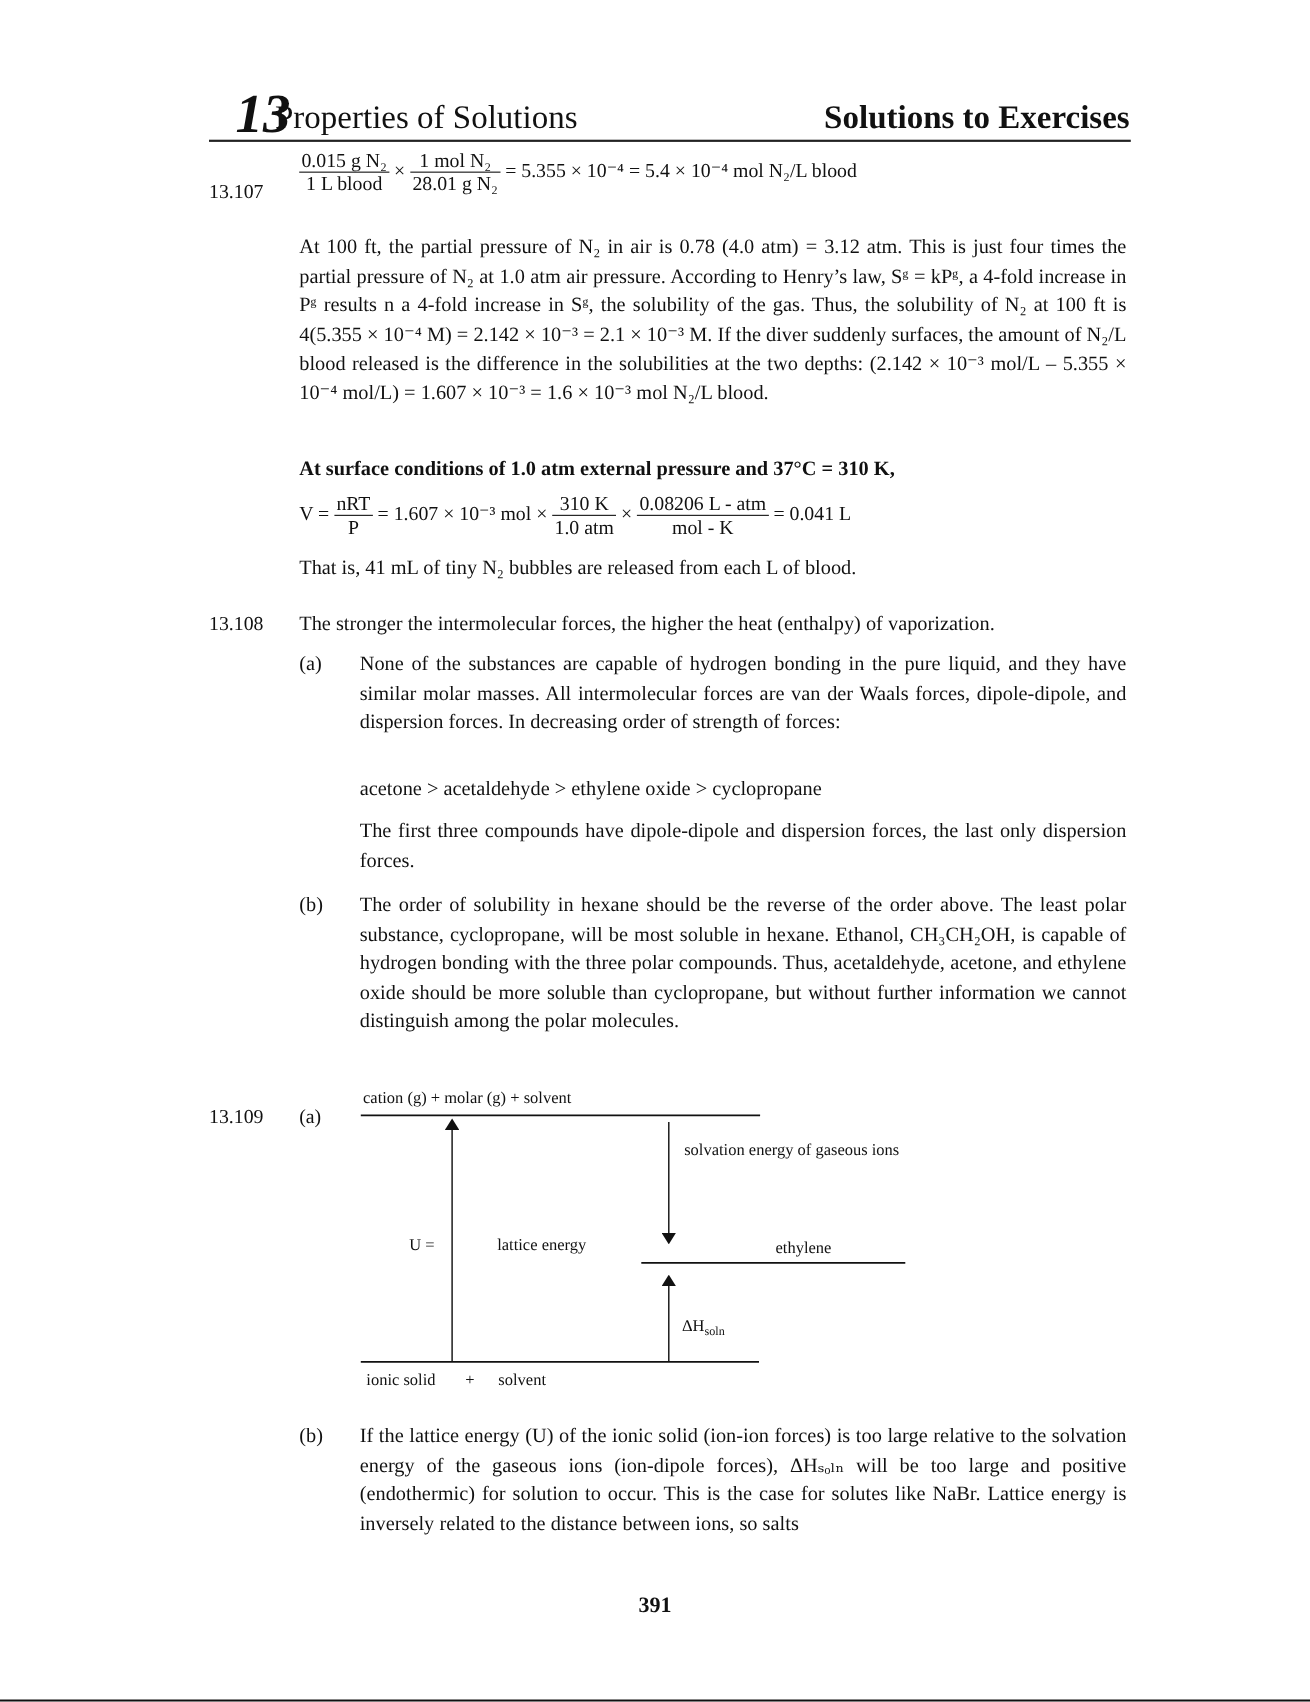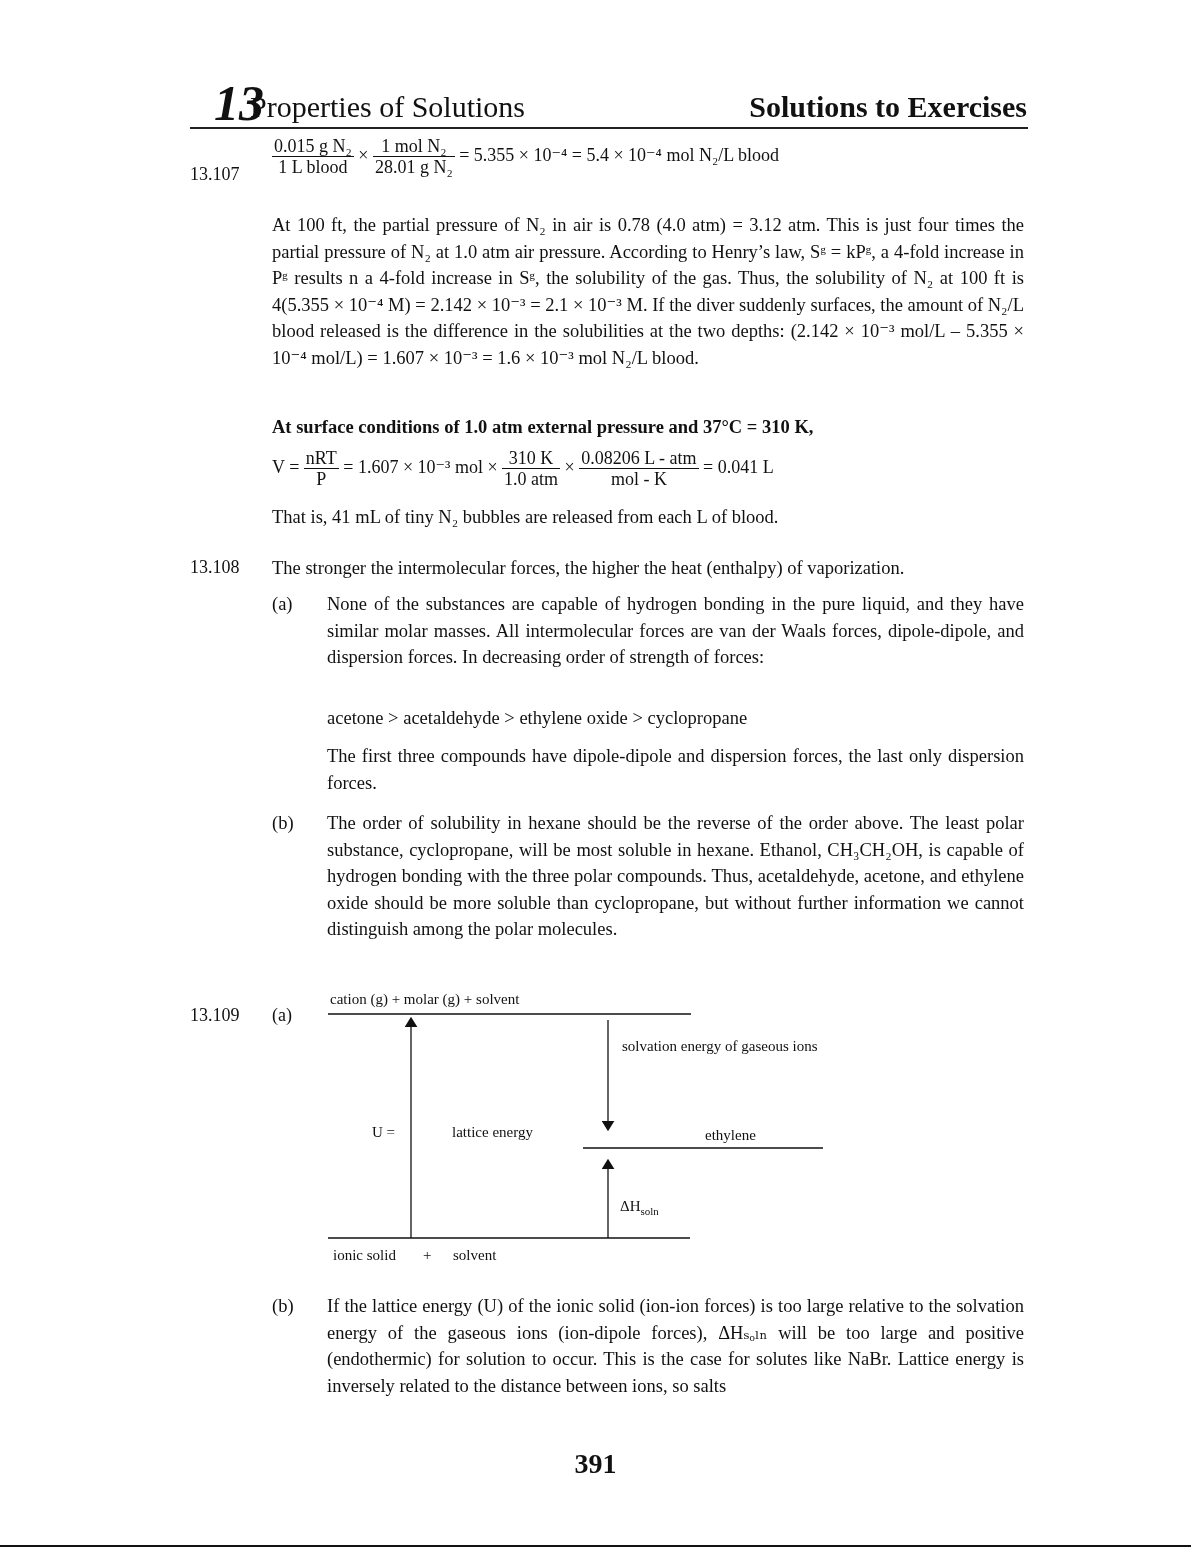--- a/index.html
+++ b/index.html
@@ -11,21 +11,21 @@
   .secttitle { right: 164px; top: 92px; font-size: 30px; font-weight: bold; line-height: 1; }
   .headrule { left: 190px; top: 127px; width: 838px; height: 2px; background: #222; }
   .num { font-size: 18px; }
   .para { font-size: 18.5px; line-height: 26.5px; text-align: justify; }
   .frac { display: inline-block; vertical-align: middle; text-align: center; }
   .frac .n { display: block; border-bottom: 1px solid #111; padding: 0 2px; line-height: 20px; }
   .frac .d { display: block; padding: 0 2px; line-height: 20px; }
   .eq { font-size: 18px; white-space: nowrap; }
   sup, sub { font-size: 11px; line-height: 0; }
   .lbl { font-size: 15px; white-space: nowrap; }
-  .pagenum { left: 0; width: 1191px; text-align: center; top: 1448px; font-size: 28px; font-weight: bold; }
+  .pagenum { left: 0; width: 1191px; text-align: center; top: 1448px; font-size: 20px; font-weight: bold; }
   .bottomrule { left: 0; top: 1545px; width: 1191px; height: 2px; background: #111; }
 </style>
 </head>
 <body>
 
 <div class="abs chapnum">13</div>
 <div class="abs chaptitle">Properties of Solutions</div>
 <div class="abs secttitle">Solutions to Exercises</div>
 <div class="abs headrule"></div>
 

